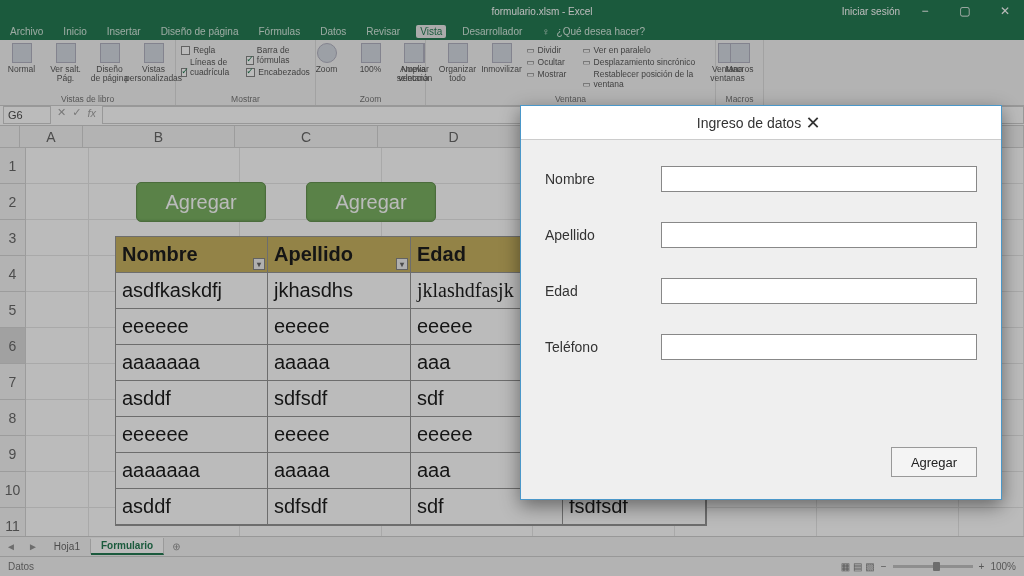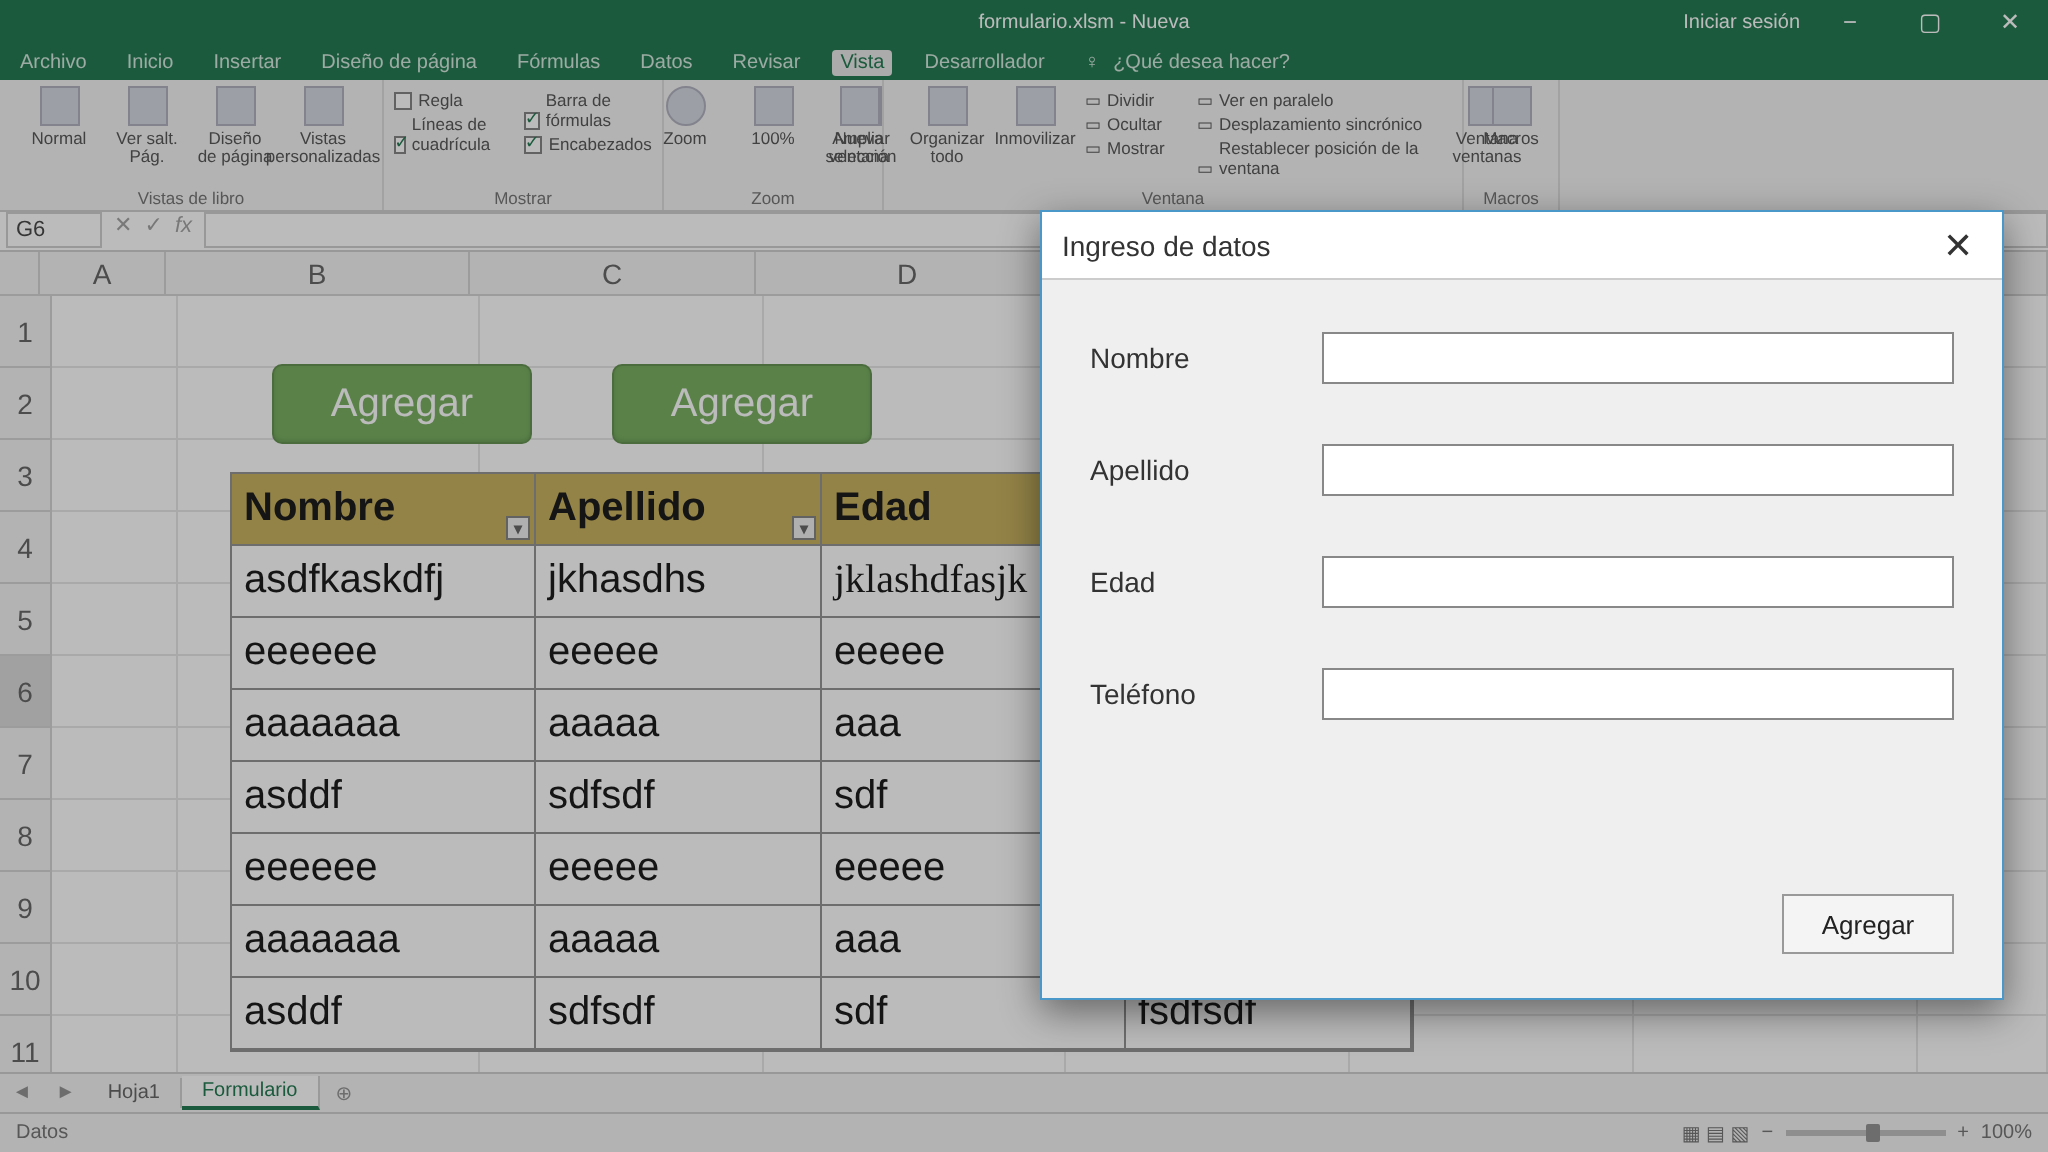--- a/index.html
+++ b/index.html
@@ -49,42 +49,42 @@
   
   .sheetbtn{position:absolute;background:#6aa84f;color:#fff;border:1px solid #53863d;border-radius:5px;font-size:20px;display:flex;align-items:center;justify-content:center;box-shadow:inset 0 -1px 2px rgba(0,0,0,.15)}
   .dtable{position:absolute;left:89px;top:88px;border:1px solid #888;font-size:20px}
   .dtr{display:flex;height:36px}
   .dtd{border-right:1px solid #888;border-bottom:1px solid #888;padding:3px 6px;display:flex;align-items:center;background:#fff;position:relative}
   .dtr.hd .dtd{background:#c2a94d;font-weight:700}
   .dtd .dd{position:absolute;right:2px;bottom:2px;width:12px;height:12px;border:1px solid #777;background:#eee;font-size:8px;display:flex;align-items:center;justify-content:center;color:#555}
   
   .tabs{position:absolute;bottom:20px;left:0;right:0;height:20px;background:#f3f3f3;border-top:1px solid #c9c9c9;display:flex;align-items:center;font-size:10px;color:#555}
   .tabs .stab{padding:2px 10px;border-right:1px solid #ccc}
-  .tabs .stab.active{background:#fff;border-bottom:2px solid #0a6b3e;color:#0a6b3e;font-weight:400}
+  .tabs .stab.active{background:#fff;border-bottom:2px solid #0a6b3e;color:#0a6b3e;font-weight:700}
   .status{position:absolute;bottom:0;left:0;right:0;height:20px;background:#f3f3f3;border-top:1px solid #c9c9c9;display:flex;align-items:center;justify-content:space-between;font-size:10px;color:#666;padding:0 8px}
   .zoom{display:flex;align-items:center;gap:6px}
   .zslider{width:80px;height:3px;background:#bbb;position:relative}
   .zslider::after{content:"";position:absolute;left:50%;top:-3px;width:7px;height:9px;background:#888;border-radius:1px}
   
   .dialog{position:absolute;z-index:100;left:520px;top:105px;width:482px;height:395px;background:#efefef;border:1px solid #4a97c9;box-shadow:0 6px 18px rgba(0,0,0,.45)}
-  .dlg-titlebar{height:34px;background:#fff;border-bottom:1px solid #ccc;display:flex;align-items:center;justify-content:space-between;padding:0 10px;font-size:14px;color:#333}
+  .dlg-titlebar{height:34px;background:#fff;border-bottom:1px solid #ccc;display:flex;align-items:center;justify-content:center;padding:0 10px;font-size:14px;color:#333}
   .dlg-close{width:24px;height:24px;display:flex;align-items:center;justify-content:center;font-size:18px;color:#333}
   .dlg-body{padding:26px 24px 0;display:flex;flex-direction:column;gap:30px}
   .fld{display:flex;align-items:center;gap:0}
   .fld label{width:116px;font-size:14px;color:#333}
   .fld input{flex:1;height:26px;border:1px solid #888;background:#fff;padding:0 4px;font-size:13px}
   .dlg-actions{position:absolute;right:24px;bottom:22px;display:flex;gap:12px}
   .dlg-actions button{width:86px;height:30px;background:#f4f4f4;border:1px solid #999;font-size:13px;color:#222}
 </style>
 </head>
 <body>
 
 <div class="titlebar">
   <div class="left"></div>
-  <div class="center">formulario.xlsm - Nueva</div>
+  <div class="center">formulario.xlsm - Excel</div>
   <div class="right">
     <span>Iniciar sesión</span>
     <span class="winbtn">−</span>
     <span class="winbtn">▢</span>
     <span class="winbtn">✕</span>
   </div>
 </div>
 
 <div class="menubar">
   <span>Archivo</span>
@@ -93,21 +93,21 @@
   <span>Diseño de página</span>
   <span>Fórmulas</span>
   <span>Datos</span>
   <span>Revisar</span>
   <span class="active">Vista</span>
   <span>Desarrollador</span>
   <span>♀ <span>¿Qué desea hacer?</span></span>
 </div>
 
 <div class="ribbon">
-  <div class="ribgrp" style="width:192px">
+  <div class="ribgrp" style="width:176px">
     <div class="ribicons">
       <div class="bigbtn">
           <div class="ic"></div>
           <div class="t">Normal</div>
         </div>
       <div class="bigbtn">
           <div class="ic"></div>
           <div class="t">Ver salt. Pág.</div>
         </div>
       <div class="bigbtn">

